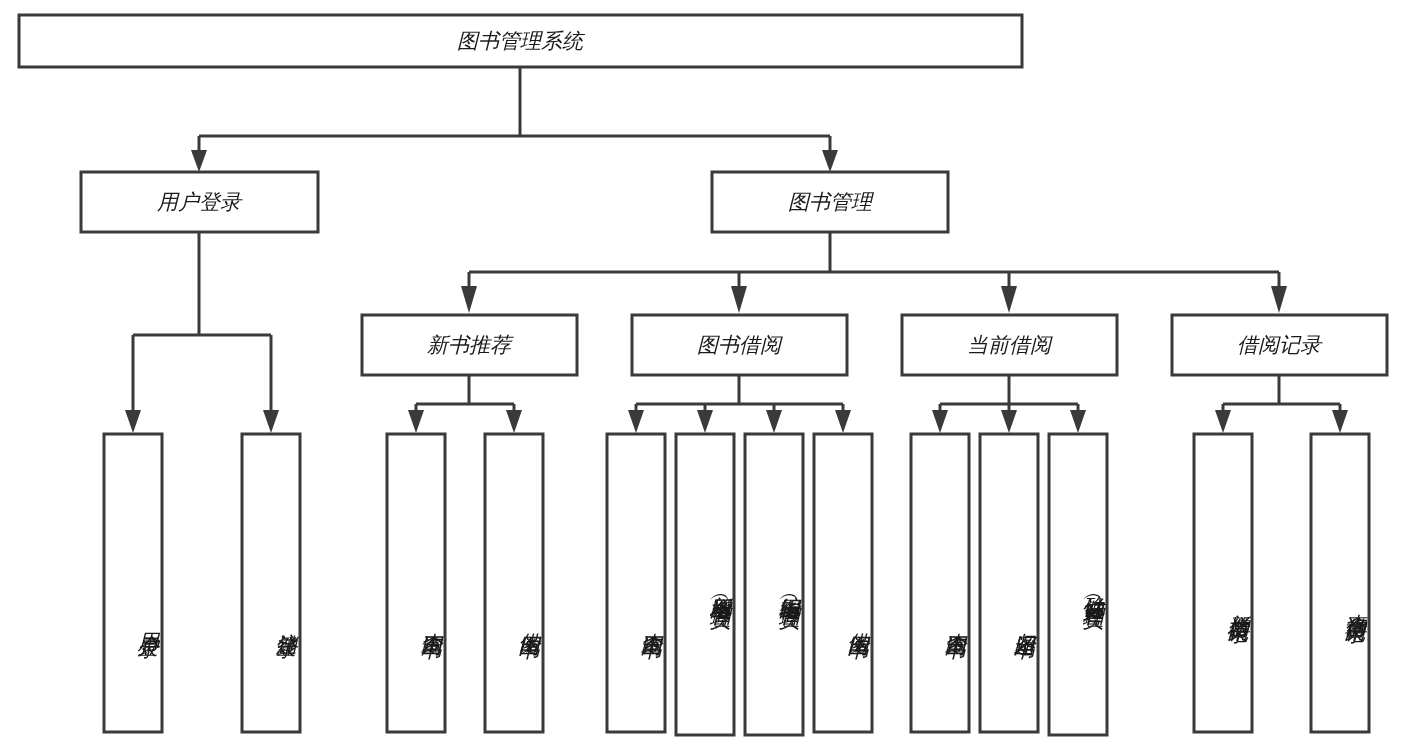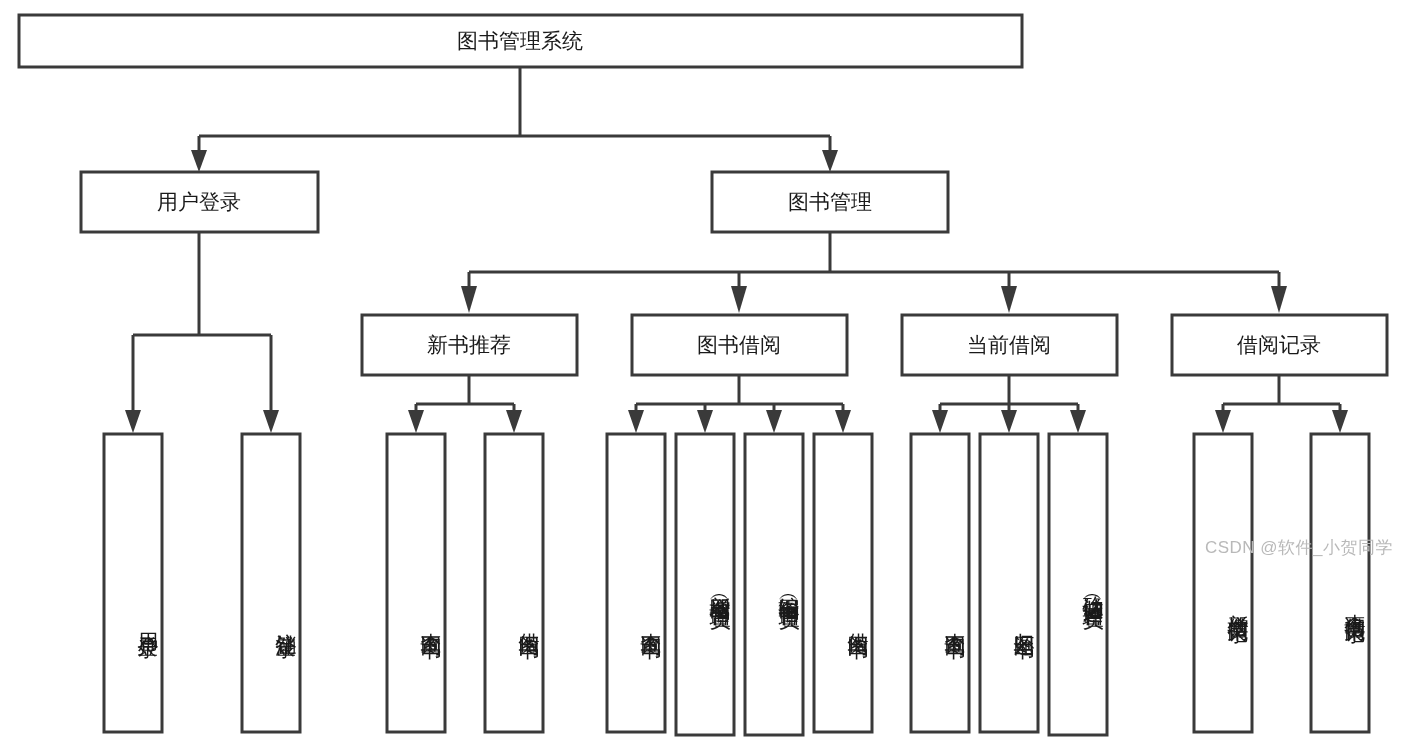--- a/index.html
+++ b/index.html
@@ -11,20 +11,21 @@
     width: 1405px;
     height: 747px;
     font-family: "Liberation Sans", "DejaVu Sans", sans-serif;
     overflow: hidden;
     position: relative;
   }
   #diagram-root {
     position: relative;
     width: 1405px;
     height: 565px;
+    font-style: italic;
   }
   svg.diagram {
     position: absolute;
     left: 0;
     top: 0;
     width: 1405px;
     height: 747px;
   }
   .node-box {
     fill: #ffffff;
@@ -238,14 +239,13 @@
   <div class="vlabel" style="left:607px; top:500px; width:58px; height:240px;">查询图书</div>
   <div class="vlabel" style="left:676px; top:440px; width:58px; height:295px;">新增图书（管理员）</div>
   <div class="vlabel" style="left:745px; top:440px; width:58px; height:295px;">编辑图书（管理员）</div>
   <div class="vlabel" style="left:814px; top:500px; width:58px; height:240px;">借阅图书</div>
   <div class="vlabel" style="left:911px; top:500px; width:58px; height:240px;">查询图书</div>
   <div class="vlabel" style="left:980px; top:500px; width:58px; height:240px;">归还图书</div>
   <div class="vlabel" style="left:1049px; top:440px; width:58px; height:295px;">确认归还（管理员）</div>
   <div class="vlabel" style="left:1194px; top:468px; width:58px; height:270px;">新增借阅记录</div>
   <div class="vlabel" style="left:1311px; top:468px; width:58px; height:270px;">查询借阅记录</div>
 
-  <div class="watermark">CSDN @软件_小贺同学</div>
 </div>
 
 </body></html>

